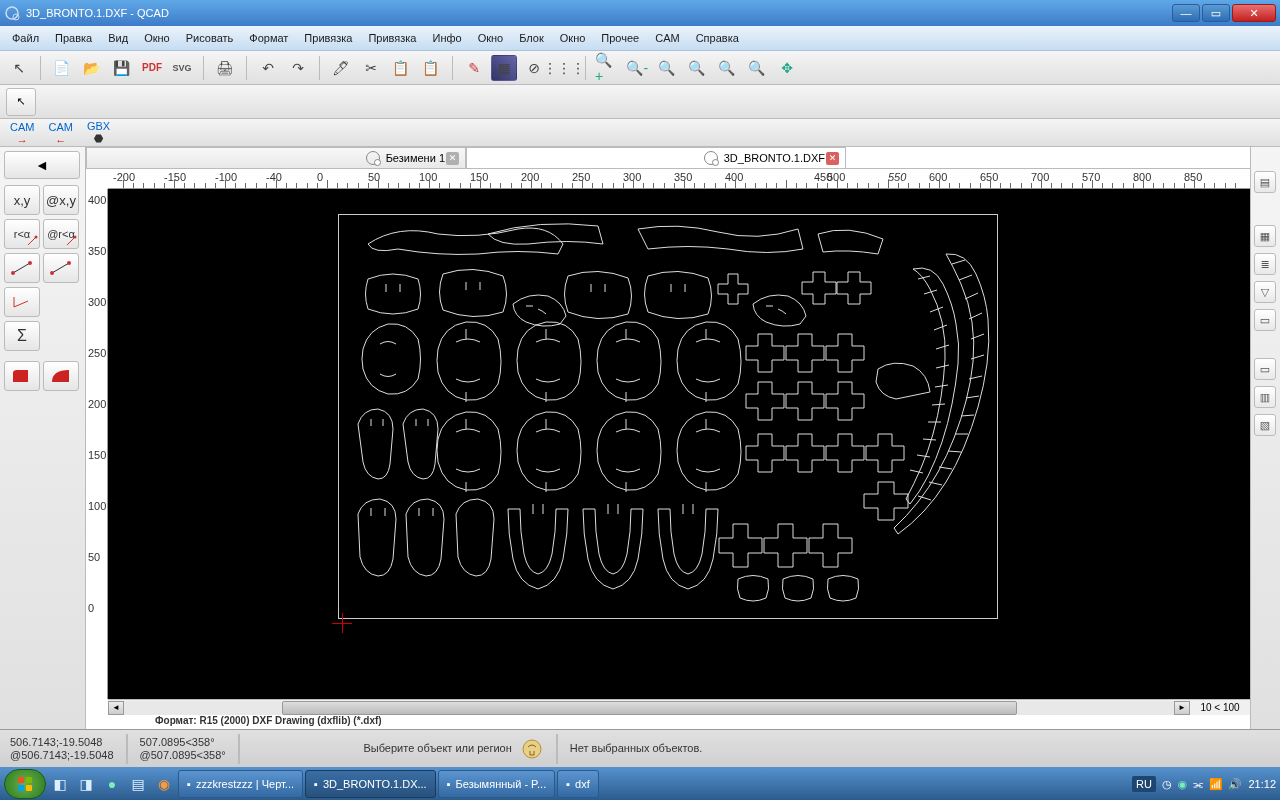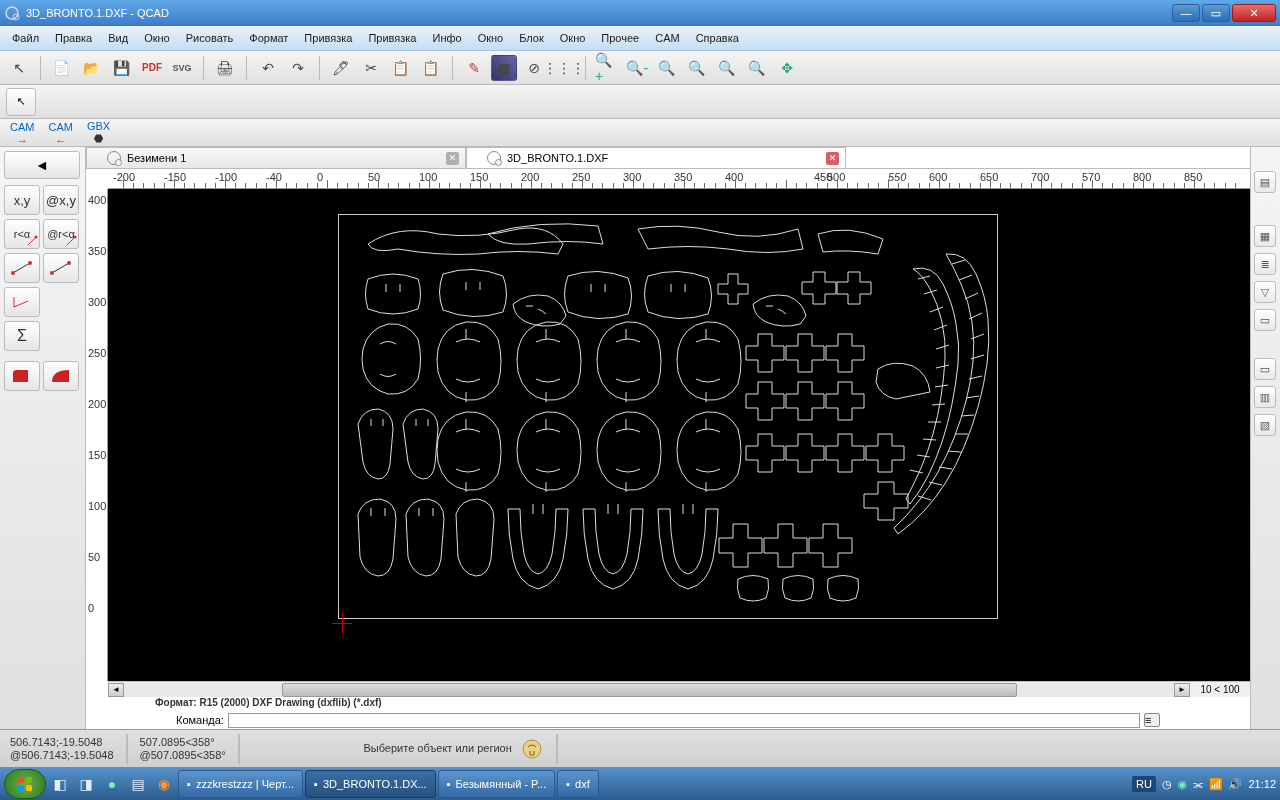--- a/index.html
+++ b/index.html
@@ -27,21 +27,21 @@
 .cam-label .arrow { color: #d00; }
 
 .main { display: flex; height: 582px; }
 .left-tools { width: 86px; background: linear-gradient(#f5f5f5,#e0e0e0); border-right: 1px solid #bbb; padding: 4px; }
 .lt-row { display: flex; gap: 3px; margin-bottom: 4px; }
 .lt-btn { width: 36px; height: 30px; border: 1px solid #bbb; border-radius: 3px; background: linear-gradient(#fff,#e5e5e5); display: flex; align-items: center; justify-content: center; font-size: 13px; color: #333; position: relative; }
 .lt-wide { width: 76px; height: 28px; border: 1px solid #bbb; border-radius: 3px; background: linear-gradient(#fff,#e5e5e5); display: flex; align-items: center; justify-content: center; font-size: 14px; }
 
 .canvas-area { flex: 1; display: flex; flex-direction: column; background: #fff; }
 .tabs { height: 22px; display: flex; border-bottom: 1px solid #bbb; }
-.tab { flex: 1; max-width: 380px; display: flex; align-items: center; justify-content: flex-start; border: 1px solid #bbb; border-bottom: none; background: linear-gradient(#f8f8f8,#e8e8e8); position: relative; gap: 6px; padding: 0 20px; }
+.tab { flex: 1; max-width: 380px; display: flex; align-items: center; justify-content: flex-end; border: 1px solid #bbb; border-bottom: none; background: linear-gradient(#f8f8f8,#e8e8e8); position: relative; gap: 6px; padding: 0 20px; }
 .tab.active { background: #fff; }
 .tab-close { position: absolute; right: 6px; width: 13px; height: 13px; background: #b0b0b0; border-radius: 2px; color: #fff; font-size: 9px; display: flex; align-items: center; justify-content: center; }
 .tab.active .tab-close { background: #d86060; }
 .tab-icon { width: 14px; height: 14px; border: 1px solid #888; border-radius: 7px; position: relative; }
 .tab-icon::after { content: ''; position: absolute; width: 5px; height: 5px; border: 1px solid #888; border-radius: 50%; right: -2px; bottom: -2px; background: #fff; }
 
 .ruler-h { height: 20px; background: #fff; border-bottom: 1px solid #999; position: relative; overflow: hidden; font-size: 9px; color: #333; margin-left: 22px; }
 .ruler-h span { position: absolute; top: 2px; }
 .ruler-h .tick { position: absolute; bottom: 0; width: 1px; height: 5px; background: #666; }
 .ruler-h .tick.big { height: 8px; }
@@ -464,25 +464,20 @@
     </div>
     <div class="hscroll">
       <div class="sb-btn">◄</div>
       <div class="track">
           <div class="thumb"></div>
         </div>
       <div class="sb-btn">►</div>
       <div style="width:60px;text-align:center;font-size:10px">10 &lt; 100</div>
     </div>
     <div class="format-bar">Формат: R15 (2000) DXF Drawing (dxflib) (*.dxf)</div>
-    <div class="cmd-bar">
-      <span>Команда:</span>
-      <input style="">
-      <div class="cmd-toggle">≡</div>
-    </div>
   </div>
 
   <div class="right-panel">
     <div style="height:10px"></div>
     <div class="rp-btn">▤</div>
     <div style="height:20px"></div>
     <div class="rp-btn">▦</div>
     <div class="rp-btn">≣</div>
     <div class="rp-btn">▽</div>
     <div class="rp-btn">▭</div>
@@ -507,20 +502,23 @@
   <div class="col" style="flex:0 0 260px;text-align:right">
     <span>Выберите объект или регион</span>
   </div>
   <div style="width:24px;height:24px;margin-left:8px">
     <svg width="24" height="24">
         <circle cx="12" cy="12" r="9" fill="#e8d088" stroke="#b89030"></circle>
         <path d="M8 10 Q12 6 16 10 M10 14 L10 18 L14 18 L14 14" stroke="#886020" fill="none"></path>
       </svg>
   </div>
   <div class="sep"></div>
+  <div class="col" style="flex:1">
+    <span>Нет выбранных объектов.</span>
+  </div>
 </div>
 
 <div class="taskbar">
   <div class="start-btn">
     <svg width="22" height="22">
         <circle cx="11" cy="11" r="10" fill="none"></circle>
         <rect x="4" y="4" width="6" height="6" fill="#f25022" rx="1"></rect>
         <rect x="12" y="4" width="6" height="6" fill="#7fba00" rx="1"></rect>
         <rect x="4" y="12" width="6" height="6" fill="#00a4ef" rx="1"></rect>
         <rect x="12" y="12" width="6" height="6" fill="#ffb900" rx="1"></rect>

